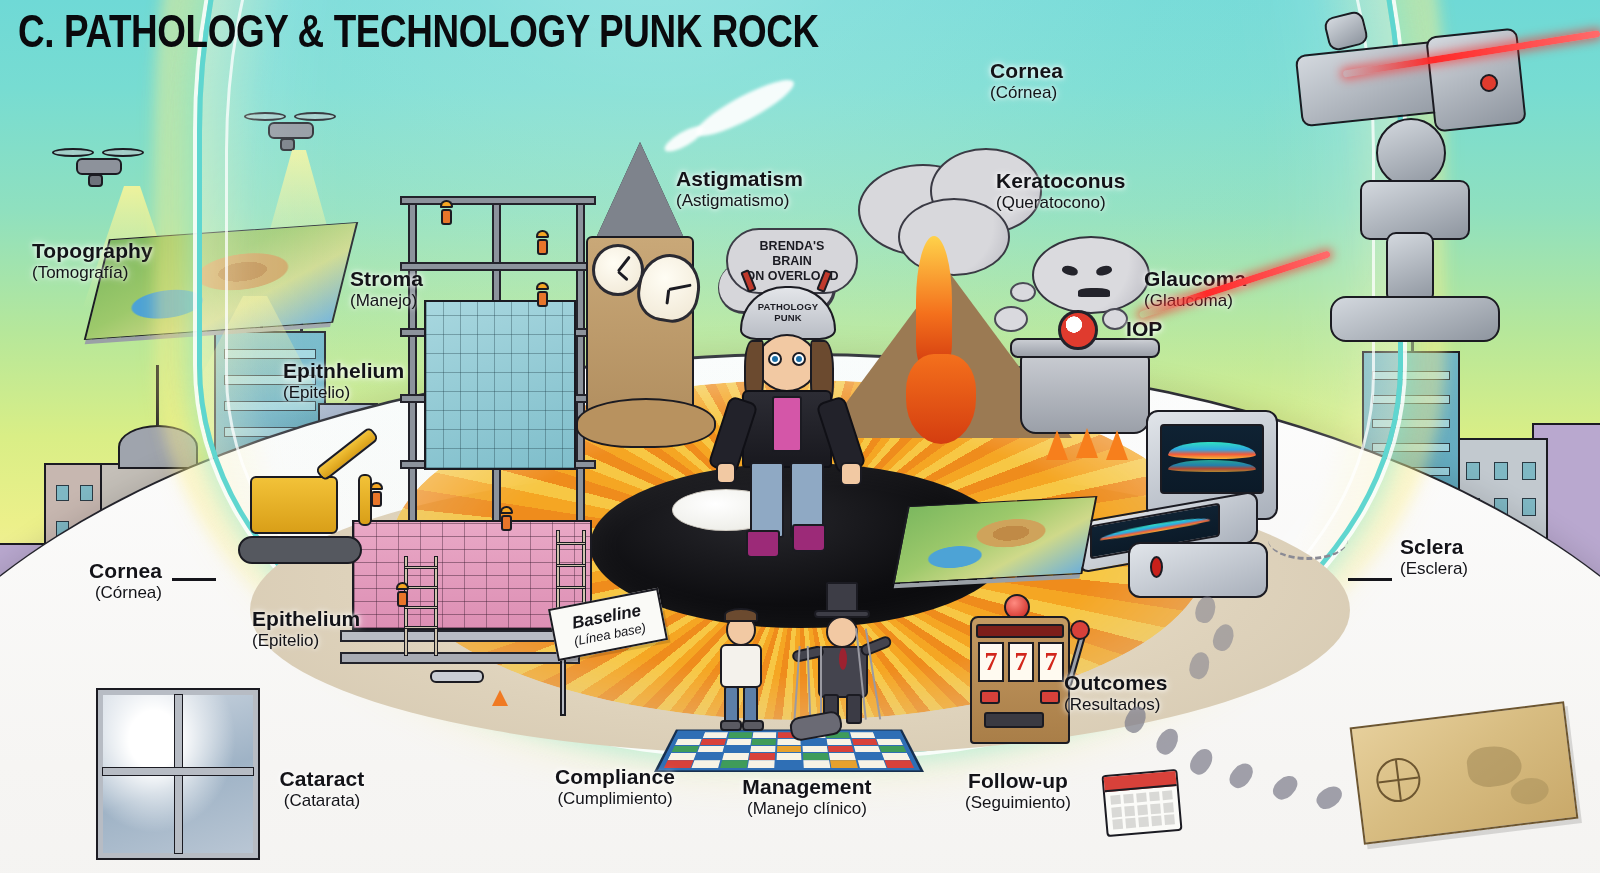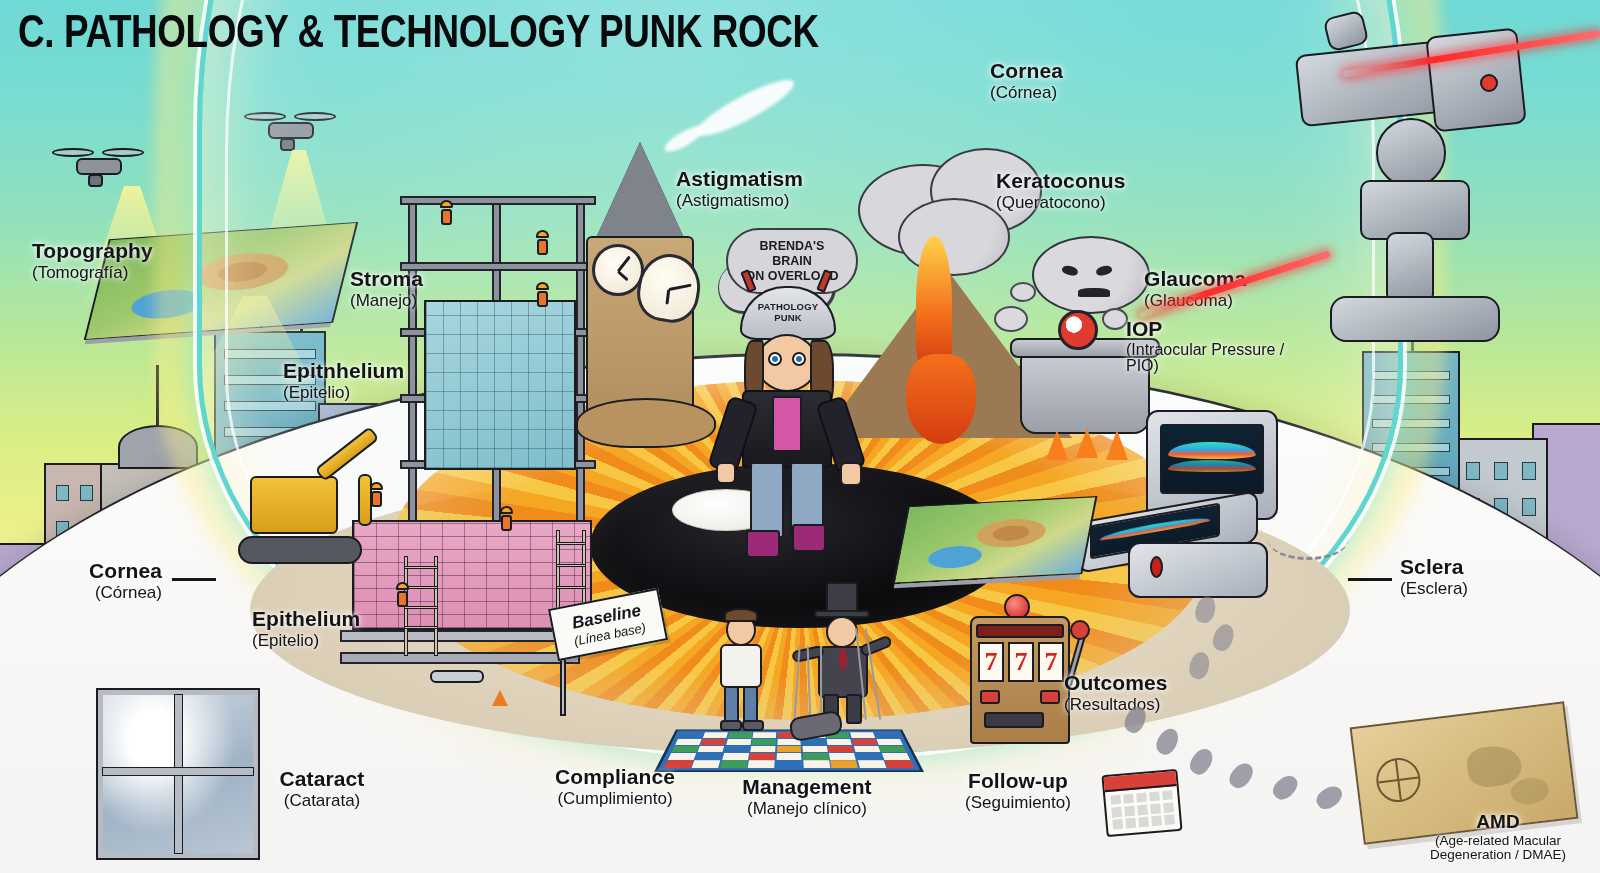--- a/index.html
+++ b/index.html
@@ -709,21 +709,20 @@
   <div class="gauge" style="left:1058px;top:310px;"></div>
   <div class="soft" style="left:994px;top:306px;width:34px;height:26px;background:#d9d9de;border:2.2px solid #4a4a55;"></div>
   <div class="soft" style="left:1010px;top:282px;width:26px;height:20px;background:#d9d9de;border:2.2px solid #4a4a55;"></div>
   <div class="soft" style="left:1102px;top:308px;width:26px;height:22px;background:#d9d9de;border:2.2px solid #4a4a55;"></div>
   <div class="flame" style="left:1046px;top:430px;"></div>
   <div class="flame" style="left:1076px;top:428px;"></div>
   <div class="flame" style="left:1106px;top:430px;"></div>
 
   <div class="lbl small" style="left:1126px;top:318px;width:180px;">
     <span class="en" style="font-size:21px">IOP</span>
-    <span class="es" style="font-size:16px">(Intraocular Pressure / PIO)</span>
   </div>
 
   <div class="obj" style="left:1280px;top:24px;width:280px;height:230px;">
     <div class="lamp-barrel" style="left:18px;top:22px;width:180px;height:72px;transform:rotate(-6deg);"></div>
     <div class="lamp-barrel" style="left:150px;top:8px;width:92px;height:96px;transform:rotate(-6deg);"></div>
     <div class="lamp-barrel" style="left:46px;top:-10px;width:40px;height:34px;transform:rotate(-14deg);"></div>
     <div class="lamp-barrel" style="left:96px;top:94px;width:70px;height:70px;border-radius:50%;"></div>
     <div class="soft" style="left:200px;top:50px;width:18px;height:18px;background:#e03b2e;border:2.2px solid #1b1b22;"></div>
   </div>
   <div class="laser" style="left:1340px;top:30px;width:260px;transform:rotate(-9deg);transform-origin:right center;"></div>
@@ -897,21 +896,21 @@
     <span class="en">Cornea</span>
     <span class="es">(Córnea)</span>
   </div>
 
   <div class="lbl" style="left:252px;top:608px;">
     <span class="en">Epithelium</span>
     <span class="es">(Epitelio)</span>
   </div>
 
   <div class="leader" style="left:1348px;top:578px;width:44px;"></div>
-  <div class="lbl" style="left:1400px;top:556px;">
+  <div class="lbl" style="left:1400px;top:536px;">
     <span class="en">Sclera</span>
     <span class="es">(Esclera)</span>
   </div>
 
   <div class="lbl ctr" style="left:242px;top:768px;width:160px;">
     <span class="en">Cataract</span>
     <span class="es">(Catarata)</span>
   </div>
 
   <div class="lbl ctr" style="left:712px;top:776px;width:190px;">
@@ -922,20 +921,16 @@
   <div class="lbl ctr" style="left:520px;top:766px;width:190px;">
     <span class="en">Compliance</span>
     <span class="es">(Cumplimiento)</span>
   </div>
 
   <div class="lbl ctr" style="left:928px;top:770px;width:180px;">
     <span class="en">Follow-up</span>
     <span class="es">(Seguimiento)</span>
   </div>
 
-  <div class="lbl ctr small" style="left:1396px;top:812px;width:204px;">
-    <span class="en" style="font-size:19px">AMD</span>
-    <span class="es" style="font-size:13.5px">(Age-related Macular Degeneration / DMAE)</span>
-  </div>
 
   <div id="title">C. PATHOLOGY &amp; TECHNOLOGY PUNK ROCK</div>
 
 </div>
 
 </body></html>

